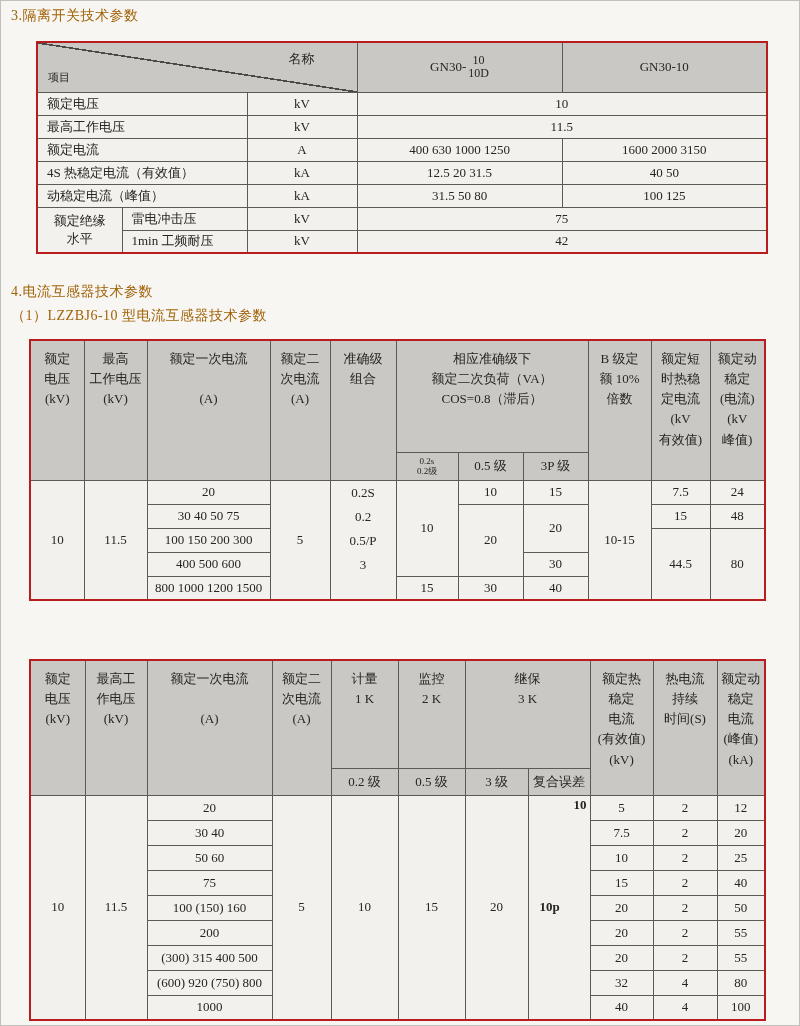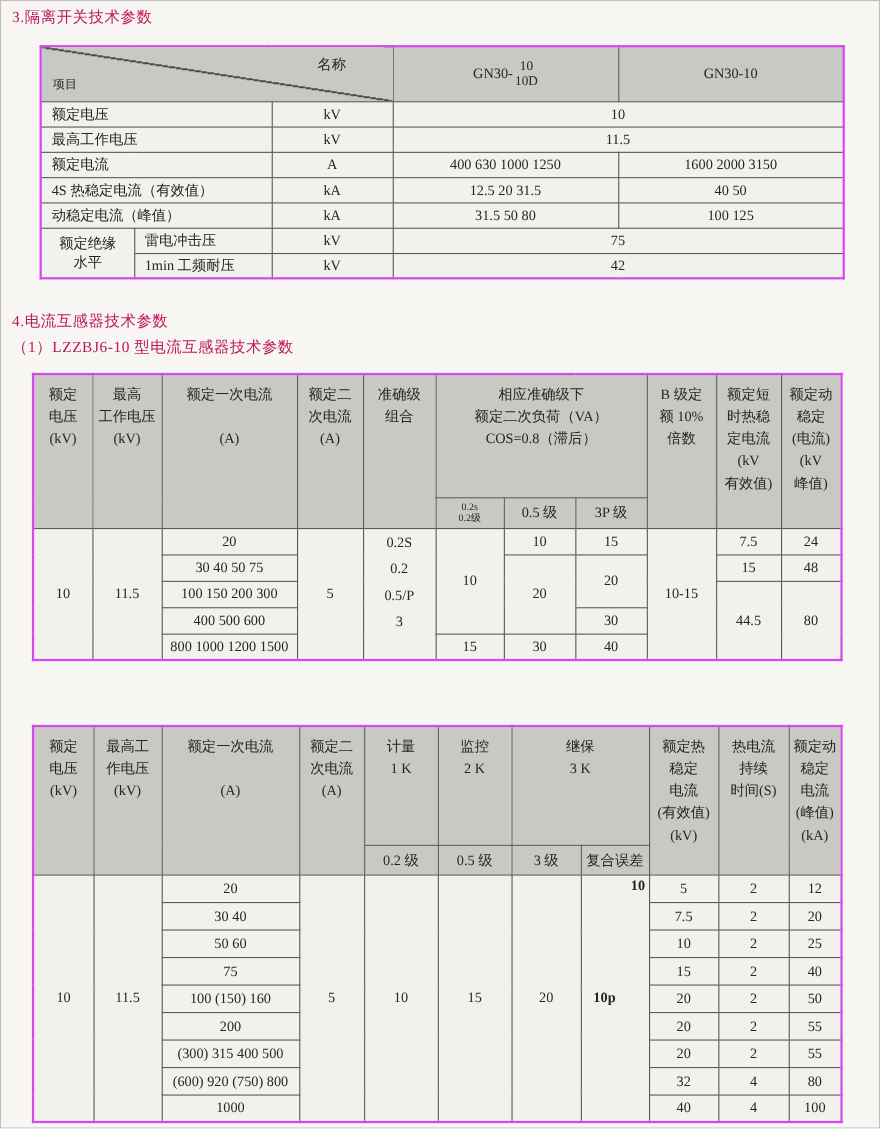--- a/index.html
+++ b/index.html
@@ -2,22 +2,22 @@
 <html><head>
 <meta charset="utf-8">
 <style>
   html,body{margin:0;padding:0;background:#ffffff;}
   .page{
     position:relative;width:800px;height:1026px;
     background:#f7f6f3;border:1px solid #c2c0bc;box-sizing:border-box;
     font-family:"Liberation Serif","DejaVu Serif",serif;
     color:#262522;overflow:hidden;
   }
-  .title{position:absolute;font-size:14px;letter-spacing:0.5px;color:#be185d;white-space:nowrap;}
-  table{border-collapse:collapse;table-layout:fixed;position:absolute;border:2px solid #d946ef;background:#f2f1ee;}
+  .title{position:absolute;font-size:14px;letter-spacing:0.5px;color:#a16207;white-space:nowrap;}
+  table{border-collapse:collapse;table-layout:fixed;position:absolute;border:2px solid #b91c1c;background:#f2f1ee;}
   th,td{border:1px solid #5c5a55;padding:0;font-weight:normal;text-align:center;vertical-align:middle;font-size:13px;line-height:1.35;overflow:hidden;}
   th{background:#c9c8c4;vertical-align:top;padding-top:8px;line-height:1.55;}
   th.sub{vertical-align:middle;padding-top:0;line-height:1.2;}
   th.tiny{font-size:9px;line-height:1.15;}
   .ml{white-space:pre-line;}
   td.lbl{text-align:left;padding-left:9px;}
   td.acc{vertical-align:top;line-height:24px;padding-top:0;}
   
   th.diag{position:relative;padding:0;
     background-image:linear-gradient(to bottom left,rgba(0,0,0,0) calc(50% - 0.8px),#4a4945 calc(50% - 0.8px),#4a4945 calc(50% + 0.8px),rgba(0,0,0,0) calc(50% + 0.8px)),

